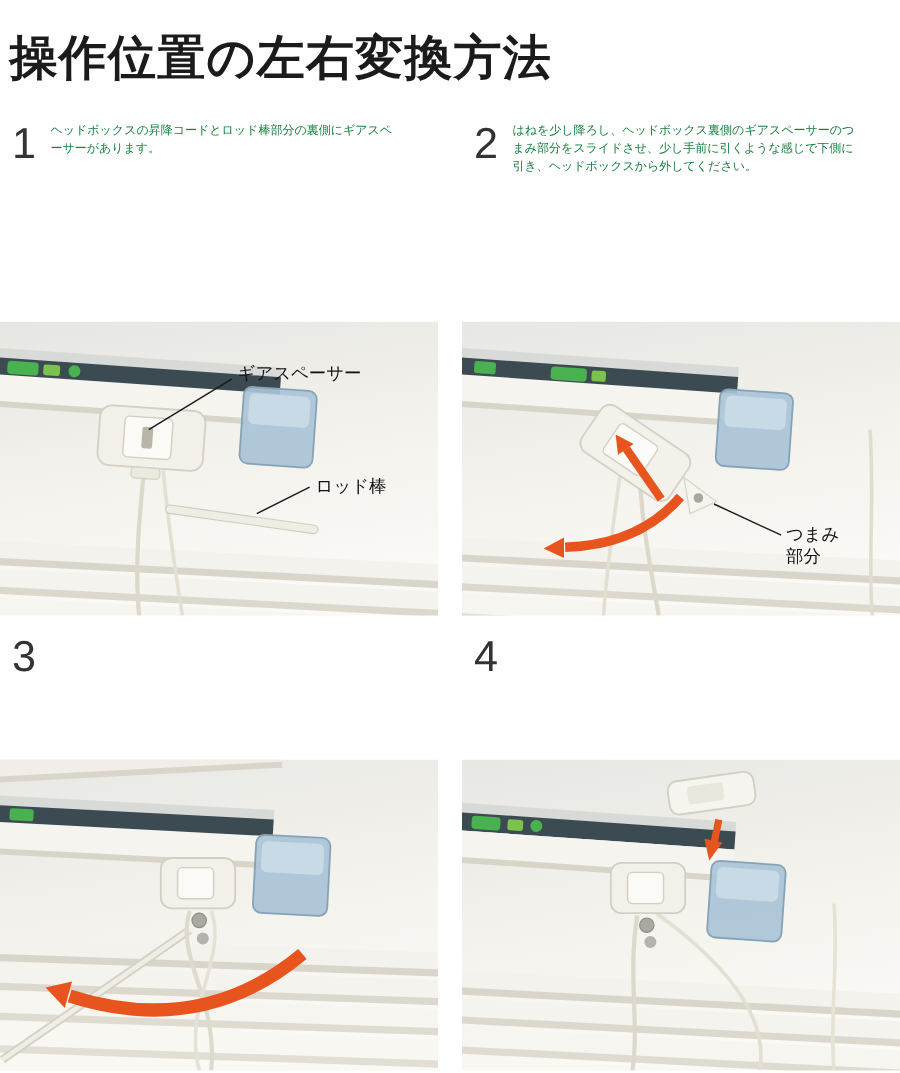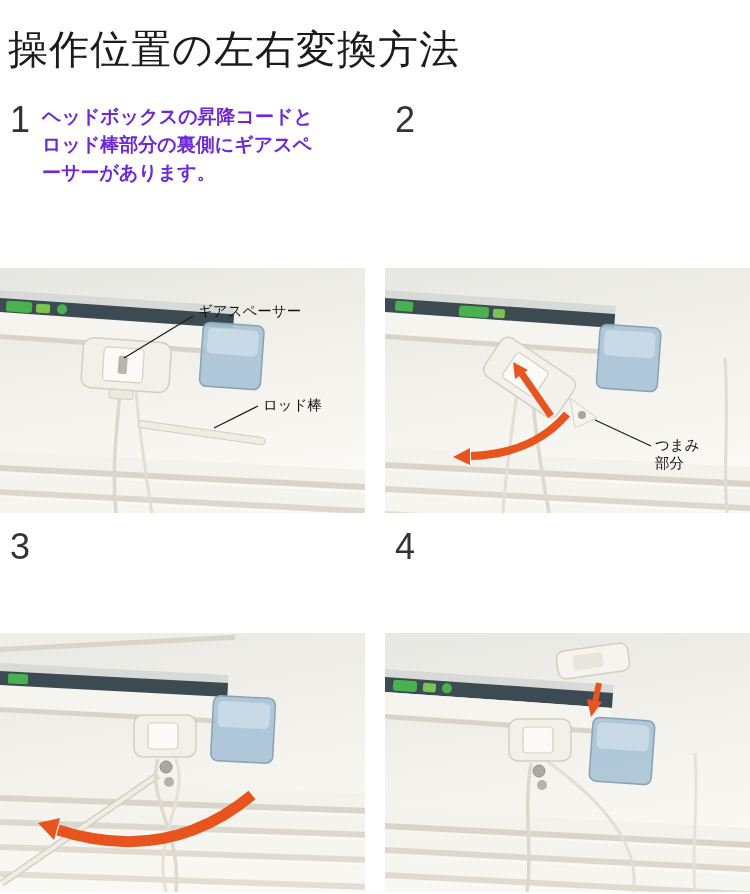--- a/index.html
+++ b/index.html
@@ -4,37 +4,37 @@
 <style>
   * { box-sizing: border-box; }
   html, body { margin: 0; padding: 0; background: #ffffff; }
   body {
     width: 750px; height: 894px; overflow: hidden;
     font-family: "Liberation Sans", "DejaVu Sans", sans-serif;
     color: #1c1c1c;
   }
   .page { width: 750px; height: 894px; position: relative; }
   .title {
-    font-size: 40px; font-weight: 400; color: #1b1b1b;
+    font-size: 40px; font-weight: 700; color: #1b1b1b;
     margin: 26px 0 0 8px; line-height: 1.15; letter-spacing: 1px;
     height: 60px;
   }
   .steps-row {
     display: grid; grid-template-columns: 365px 365px; column-gap: 20px;
   }
   .steps-row.first { height: 182px; }
   .steps-row.second { height: 120px; }
   .step { display: flex; align-items: flex-start; padding: 14px 10px 0 10px; }
   .step-num {
     font-size: 36px; font-weight: 400; color: #333; line-height: 1;
     margin: 2px 12px 0 0; flex: 0 0 auto;
   }
   .step-text {
-    font-size: 19px; line-height: 1.48; margin: 3px 0 0 0;
-    max-width: 288px; color: #6d28d9; font-weight: bold;
+    font-size: 10px; line-height: 1.48; margin: 3px 0 0 0;
+    max-width: 288px; color: #15803d;
   }
   .photos-row {
     display: grid; grid-template-columns: 365px 365px; column-gap: 20px;
   }
   figure.photo { margin: 0; padding: 0; line-height: 0; }
   svg { display: block; }
   svg text { font-family: "Liberation Sans", "DejaVu Sans", sans-serif; }
 </style>
 </head>
 <body>
@@ -43,20 +43,21 @@
 
   <h1 class="title">操作位置の左右変換方法</h1>
 
   <div class="steps-row first">
     <div class="step">
       <div class="step-num">1</div>
       <p class="step-text">ヘッドボックスの昇降コードとロッド棒部分の裏側にギアスペーサーがあります。</p>
     </div>
     <div class="step">
       <div class="step-num">2</div>
+      <p class="step-text">はねを少し降ろし、ヘッドボックス裏側のギアスペーサーのつまみ部分をスライドさせ、少し手前に引くような感じで下側に引き、ヘッドボックスから外してください。</p>
     </div>
   </div>
 
   <div class="photos-row">
 
     <figure class="photo">
       <svg viewBox="0 0 365 245" width="365" height="245">
         <defs>
           <linearGradient id="bgA" x1="0" y1="0" x2="0.25" y2="1">
             <stop offset="0" stop-color="#e6e6e2"></stop>

